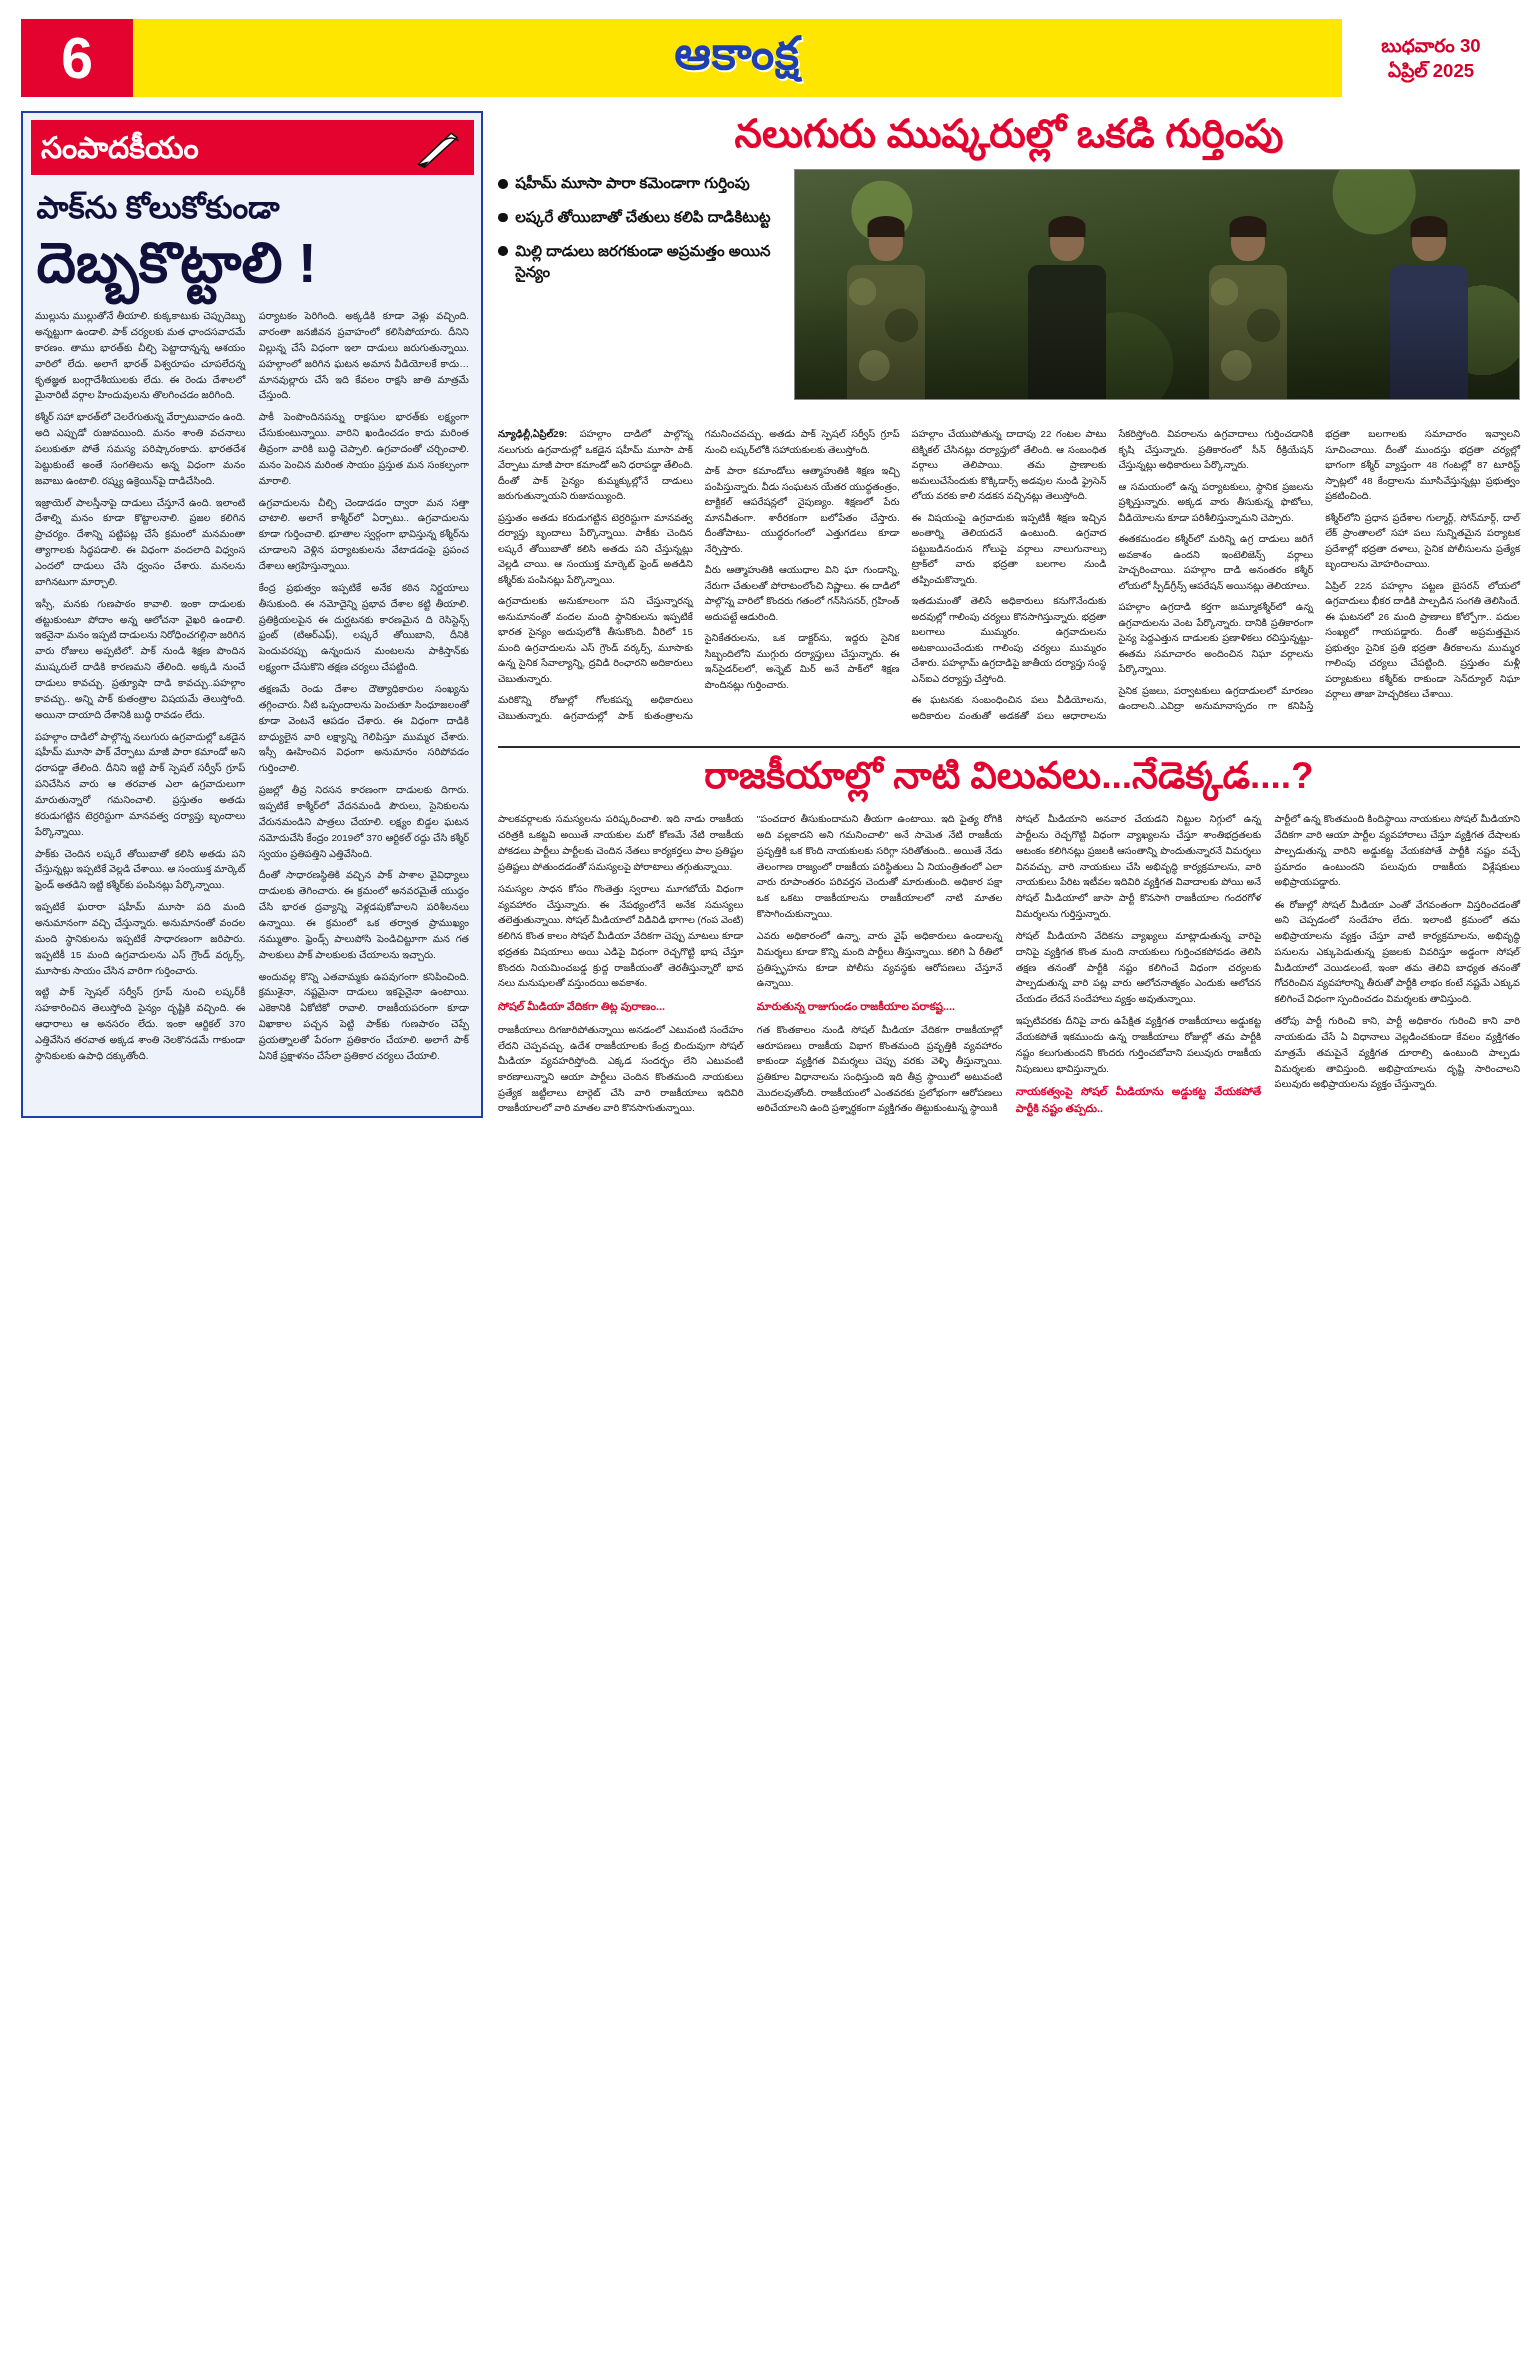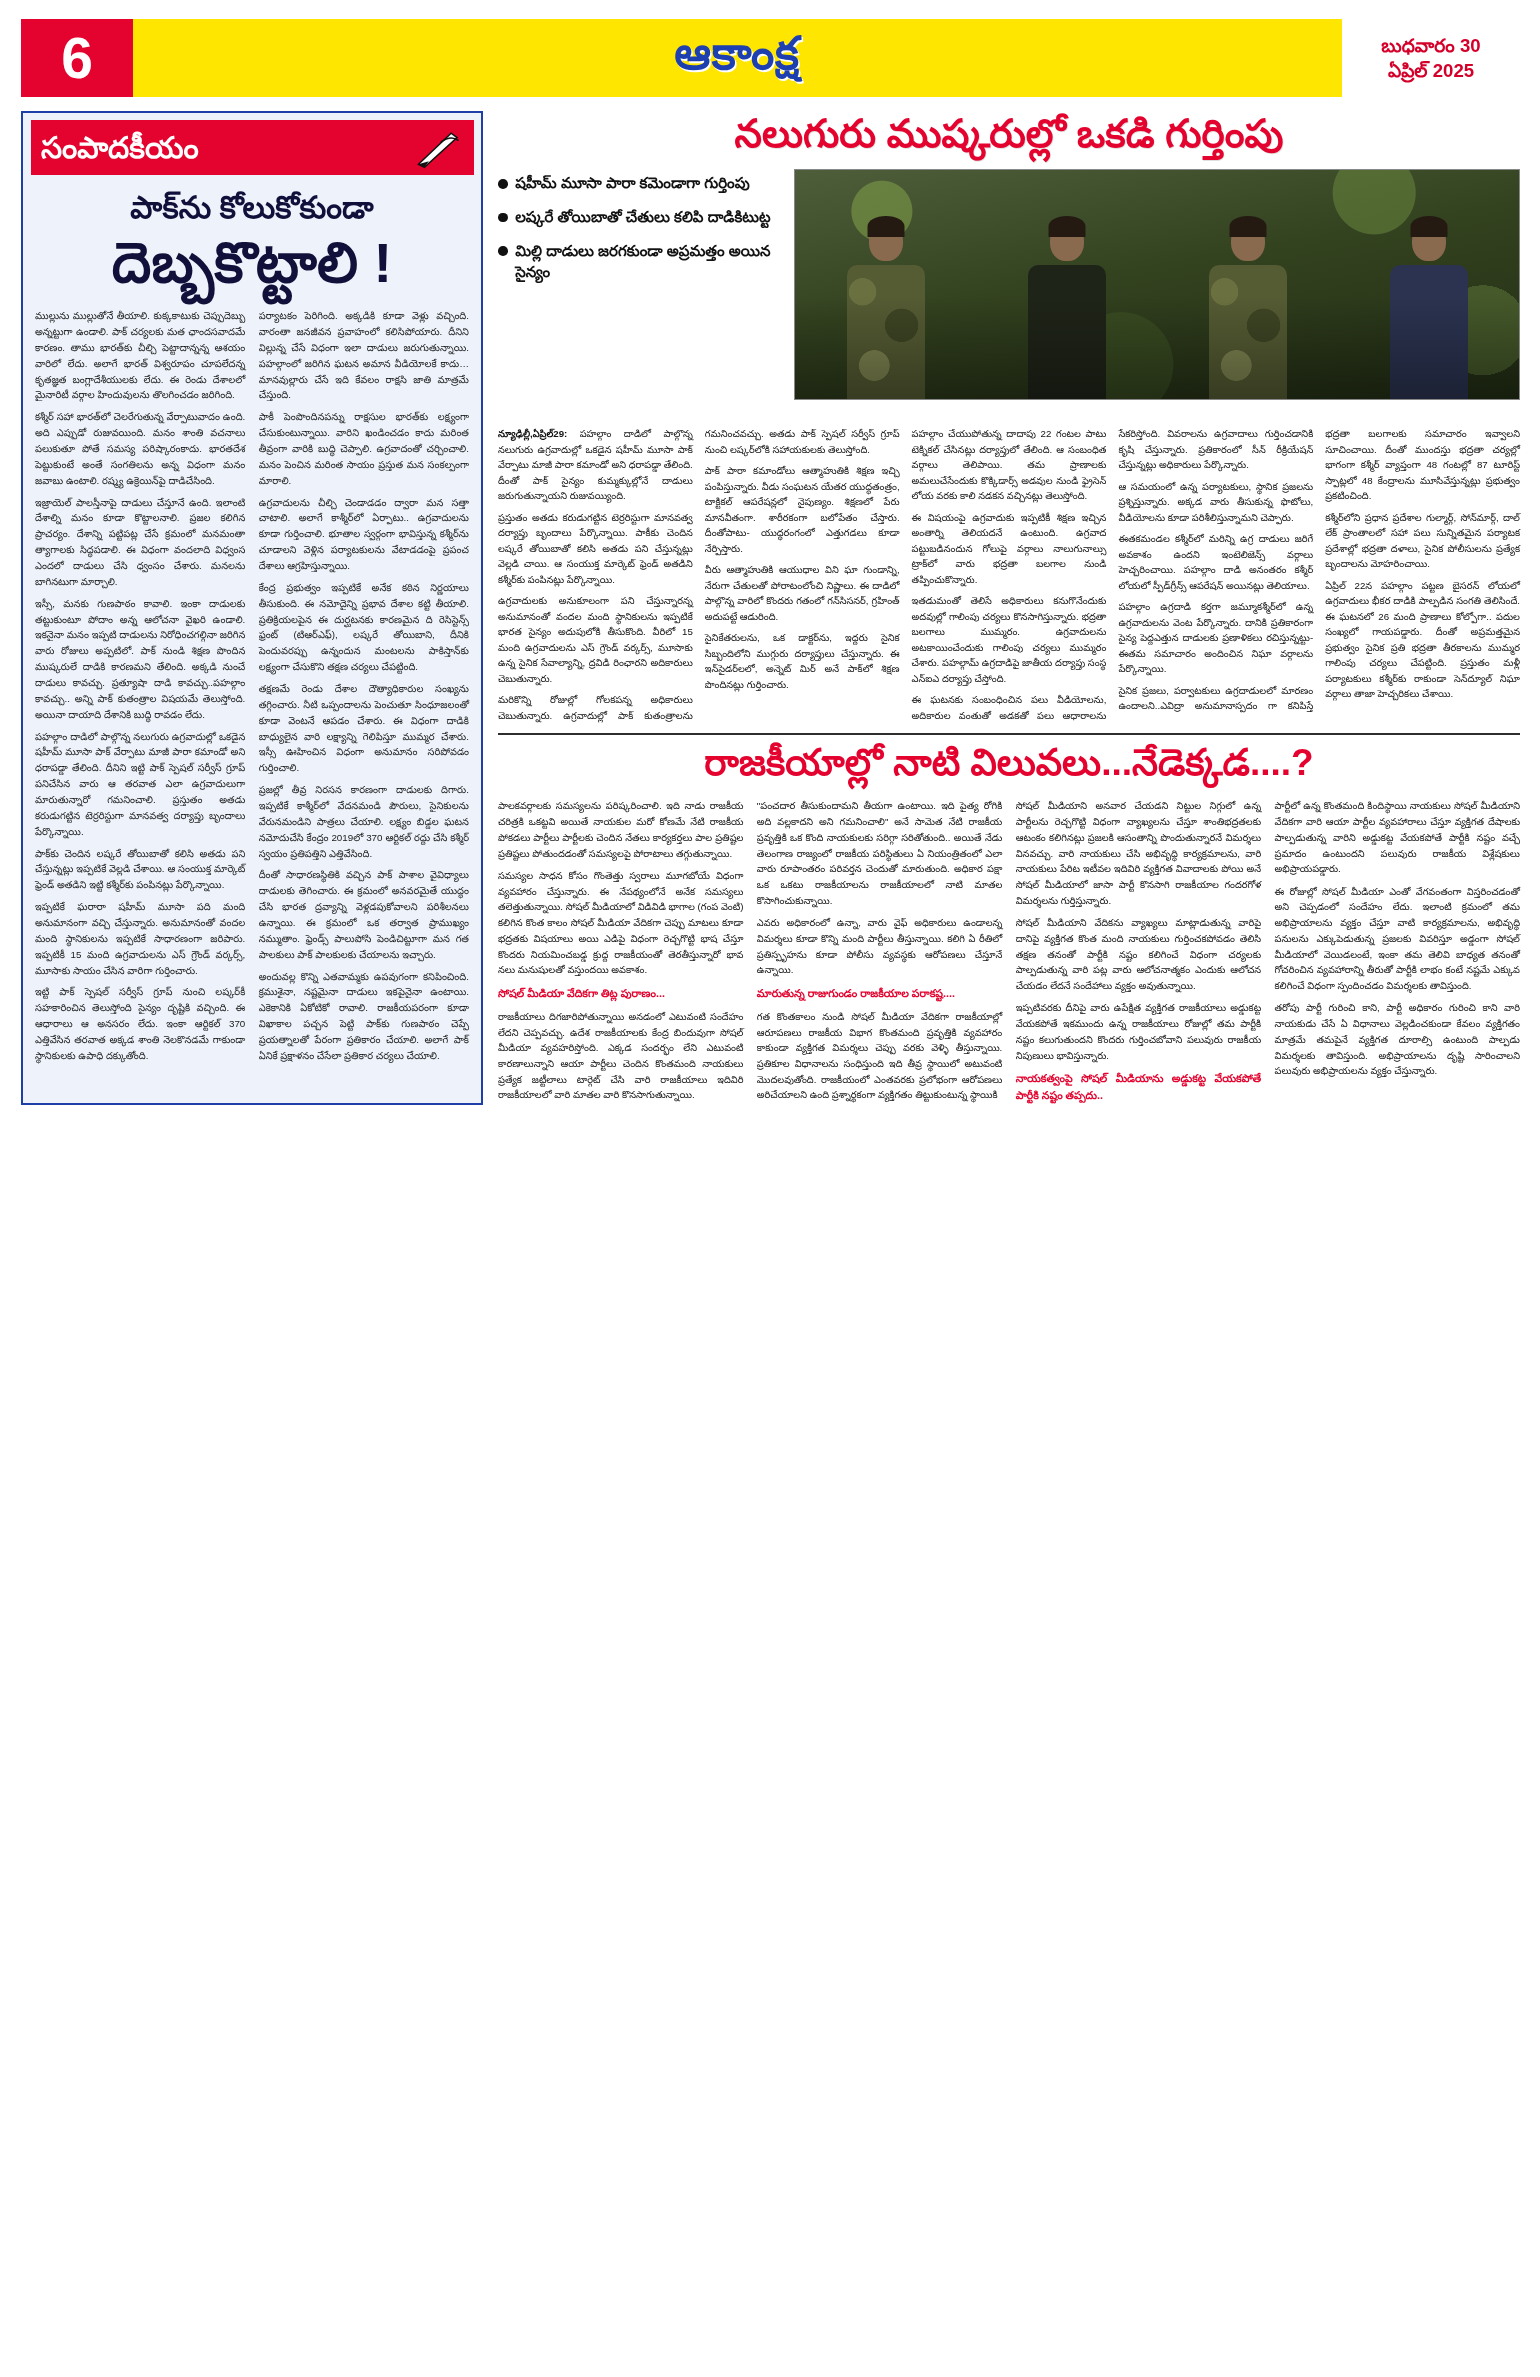--- a/index.html
+++ b/index.html
@@ -96,21 +96,20 @@
     line-height: 1;
   }
   .editorial-banner-icon {
     width: 49px;
     height: 42px;
     position: relative;
   }
   .editorial-banner-icon svg { display: block; }
   .editorial-headline {
     margin: 13.4px 13.4px 4.5px 13.4px;
-    text-align: center;
     color: #10103a;
   }
   .editorial-headline .l1 {
     font-size: 31px;
     font-weight: bold;
     line-height: 1.25;
   }
   .editorial-headline .l2 {
     font-size: 56px;
     font-weight: bold;
@@ -130,21 +129,21 @@
 
   
   .right {
     flex: 1;
     display: flex;
     flex-direction: column;
   }
 
   .story-top {
     border-bottom: 2.2px solid #2d2d2d;
-    padding-bottom: 10px;
+    padding-bottom: 23px;
   }
   .top-headline {
     color: #e4032e;
     font-size: 39px;
     font-weight: bold;
     text-align: center;
     line-height: 1.15;
     margin: 1.5px 0 12px 0;
     text-shadow: 0.7px 0.7px 0 rgba(0,0,0,0.12);
   }

